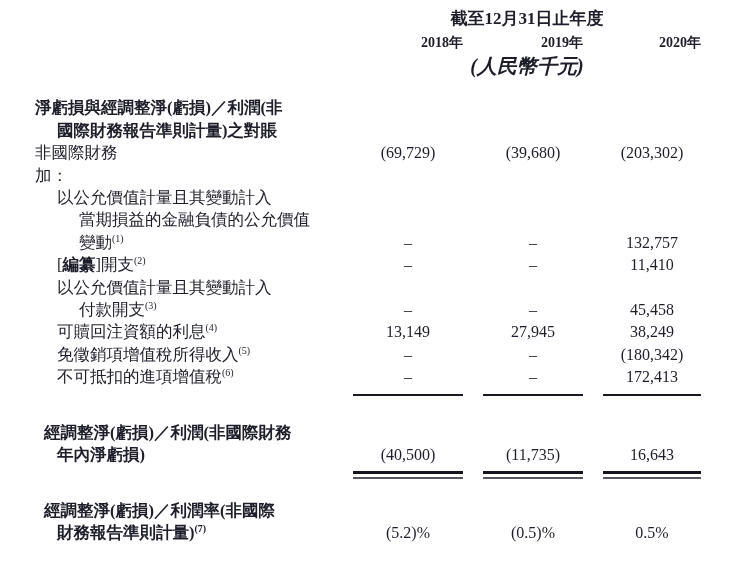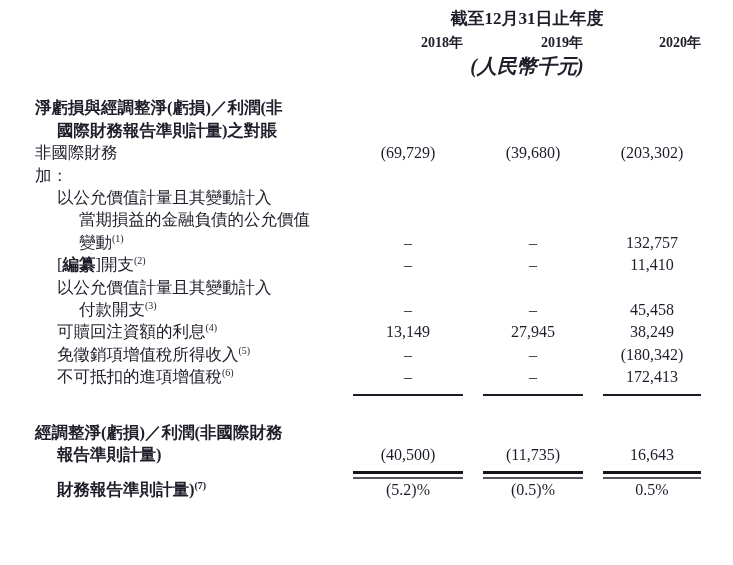--- a/index.html
+++ b/index.html
@@ -28,21 +28,21 @@
   .hdr { font-weight: bold; font-size: 17px; line-height: 24px; }
   .span-cols { grid-column: 2 / 5; text-align: center; }
   .year-cell { text-align: right; font-weight: bold; font-size: 14px; line-height: 24px; }
   .unit { font-style: italic; font-weight: bold; font-size: 20px; }
   .lbl { overflow: visible; }
   .ind1 { padding-left: 22px; }
   .ind2 { padding-left: 44px; }
   .b { font-weight: bold; }
   .val { text-align: center; font-size: 16px; }
   sup { font-size: 10px; line-height: 0; vertical-align: 6px; }
-  .gap { margin-top: 21px; }
+  .gap { margin-top: 21px; margin-left: 9px; }
   .body-gap { margin-top: 20px; }
   .rule-row { margin-top: 2px; height: 10px; }
   .rule-single { border-top: 2px solid #1a1a24; margin-top: 3px; }
   .rule-double { border-top: 3px solid #14141e; margin-top: 2px; height: 9px; }
   .rule-double::after {
     content: ""; display: block; height: 0;
     border-top: 2px solid #55555f; margin-top: 3px;
   }
 </style>
 </head>
@@ -152,30 +152,36 @@
         <div class="rule-single"></div>
         <div class="rule-single"></div>
       </div>
       <div class="row gap">
         <div class="lbl ind0 b">經調整淨(虧損)／利潤(非國際財務</div>
         <div class="val"></div>
         <div class="val"></div>
         <div class="val"></div>
       </div>
       <div class="row">
-        <div class="lbl ind1 b">報告準則計量)</div>
+        <div class="lbl ind1 b">年內淨虧損)</div>
         <div class="val">(40,500)</div>
         <div class="val">(11,735)</div>
         <div class="val">16,643</div>
       </div>
       <div class="row rule-row">
         <div></div>
         <div class="rule-double"></div>
         <div class="rule-double"></div>
         <div class="rule-double"></div>
+      </div>
+      <div class="row gap">
+        <div class="lbl ind0 b">經調整淨(虧損)／利潤率(非國際</div>
+        <div class="val"></div>
+        <div class="val"></div>
+        <div class="val"></div>
       </div>
       <div class="row">
         <div class="lbl ind1 b">財務報告準則計量)<sup>(7)</sup></div>
         <div class="val">(5.2)%</div>
         <div class="val">(0.5)%</div>
         <div class="val">0.5%</div>
       </div>
     </div>
 
 </div>

